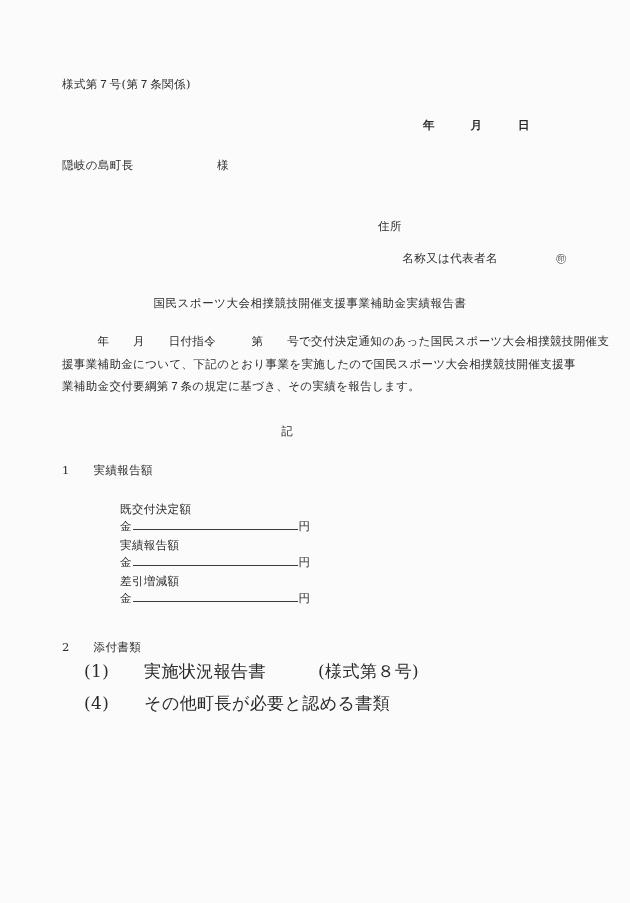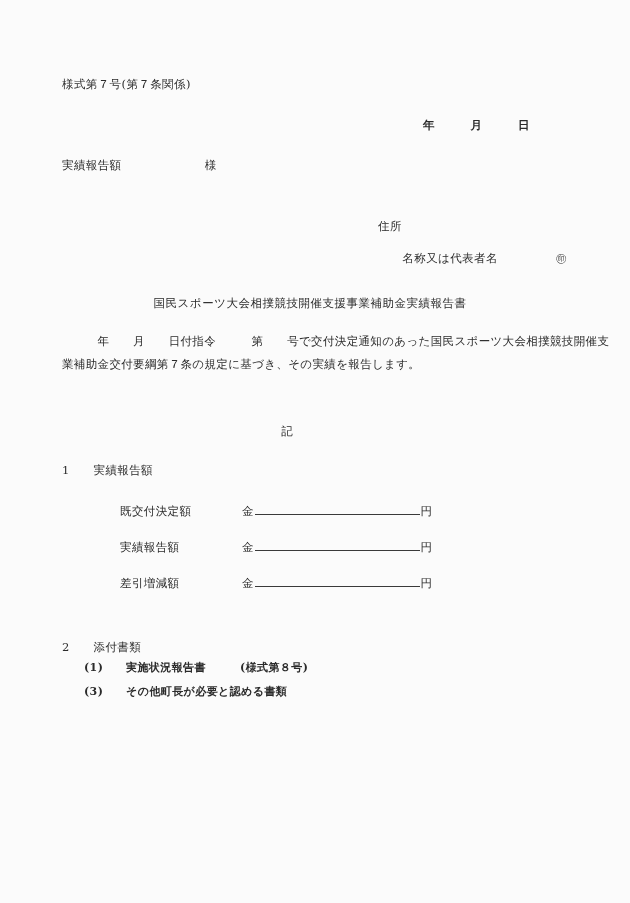--- a/index.html
+++ b/index.html
@@ -121,20 +121,21 @@
   
   .amounts {
     position: absolute;
     left: 120px;
     top: 502px;
   }
   .amt-row {
     display: flex;
     align-items: baseline;
     height: 36px;
+    flex-direction: column;
   }
   .amt-label {
     width: 122px;
     font-size: 11.5px;
     letter-spacing: 0.4px;
     white-space: pre;
   }
   .amt-value {
     font-size: 11.5px;
     display: flex;
@@ -149,52 +150,52 @@
     margin: 0 1px;
   }
 
   
   .attach-list {
     position: absolute;
     left: 84px;
     top: 660px;
   }
   .attach-item {
-    font-size: 11px;
+    font-size: 17px;
     letter-spacing: 0.4px;
     margin-bottom: 8.5px;
     white-space: pre;
-    font-weight: bold;
   }
   .attach-item:last-child {
     margin-bottom: 0;
   }
 </style>
 </head>
 <body>
 
 <div class="page">
 
   <div class="t form-no">様式第７号(第７条関係)</div>
 
   <div class="t date-line">年　　　月　　　日</div>
 
-  <div class="t addressee">実績報告額　　　　　　　様</div>
+  <div class="t addressee">隠岐の島町長　　　　　　　様</div>
 
   <div class="applicant">
     <div class="t row">住所</div>
     <div class="t row">
       <span>名称又は代表者名</span><span style="display:inline-block;width:58px"></span><span class="seal">㊞</span>
     </div>
   </div>
 
   <div class="doc-title">国民スポーツ大会相撲競技開催支援事業補助金実績報告書</div>
 
   <div class="body-para">
     <div class="bline">　　　年　　月　　日付指令　　　第　　号で交付決定通知のあった国民スポーツ大会相撲競技開催支</div>
+    <div class="bline">援事業補助金について、下記のとおり事業を実施したので国民スポーツ大会相撲競技開催支援事</div>
     <div class="bline">業補助金交付要綱第７条の規定に基づき、その実績を報告します。</div>
   </div>
 
   <div class="ki">記</div>
 
   <div class="sec-head" id="sec1-head">1　　実績報告額</div>
 
   <div class="amounts">
 
     <div class="amt-row">
@@ -223,16 +224,16 @@
         <span>円</span>
       </div>
     </div>
 
   </div>
 
   <div class="sec-head" id="sec2-head">2　　添付書類</div>
 
   <div class="attach-list">
     <div class="attach-item">(1)　　実施状況報告書　　　(様式第８号)</div>
-    <div class="attach-item">(3)　　その他町長が必要と認める書類</div>
+    <div class="attach-item">(4)　　その他町長が必要と認める書類</div>
   </div>
 
 </div>
 
 </body></html>

